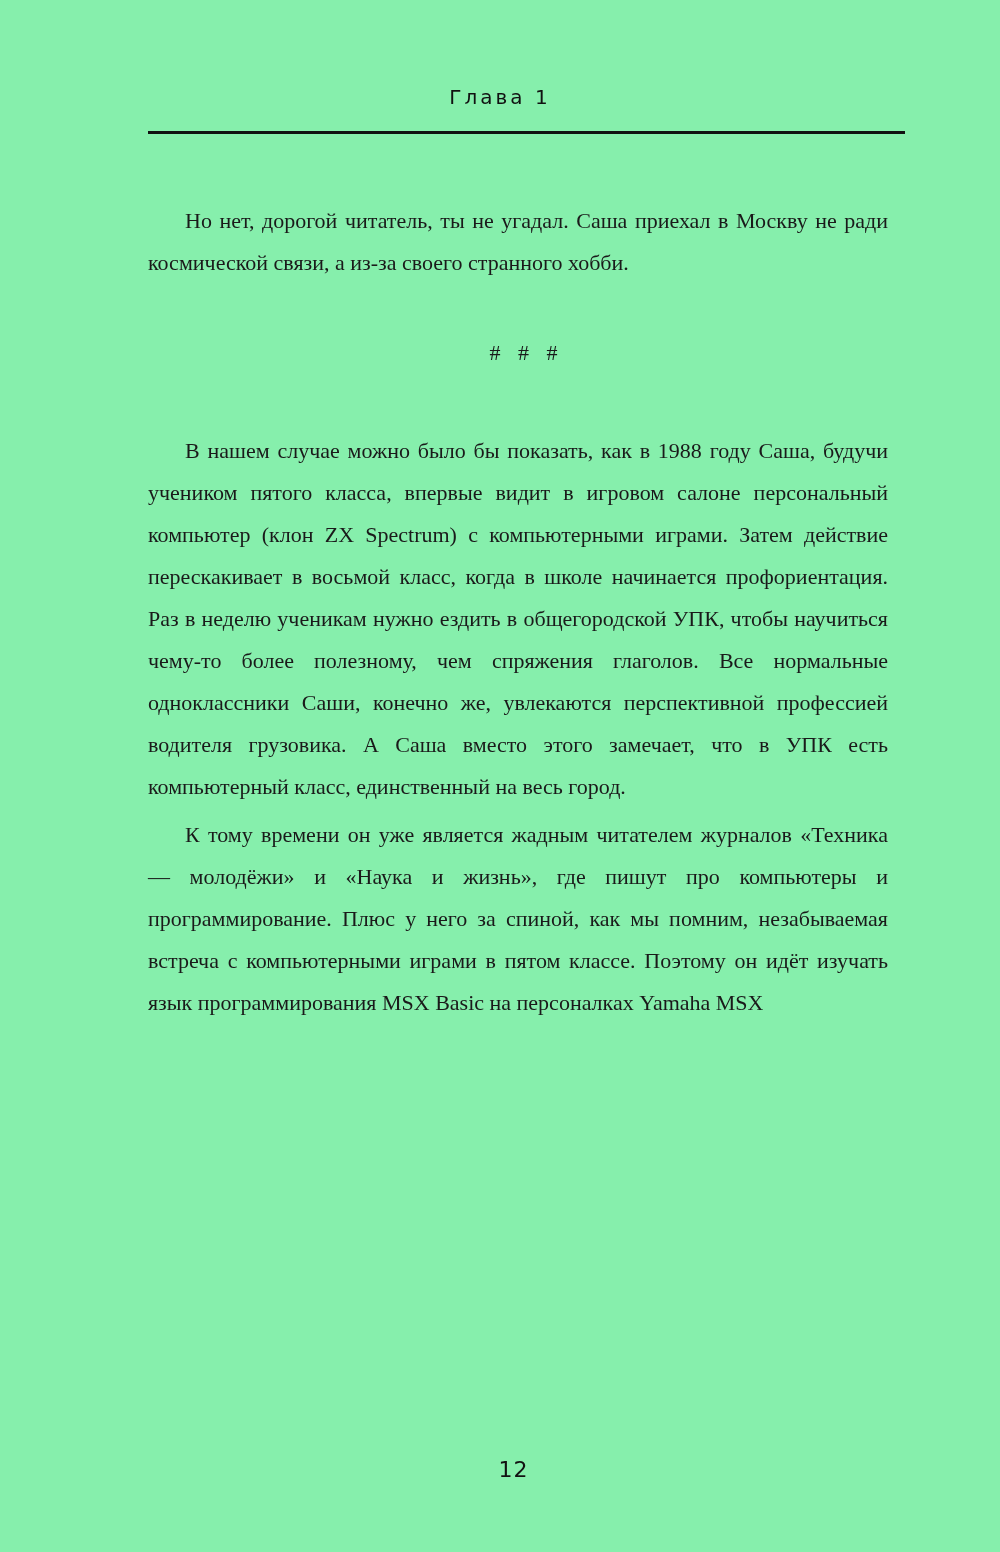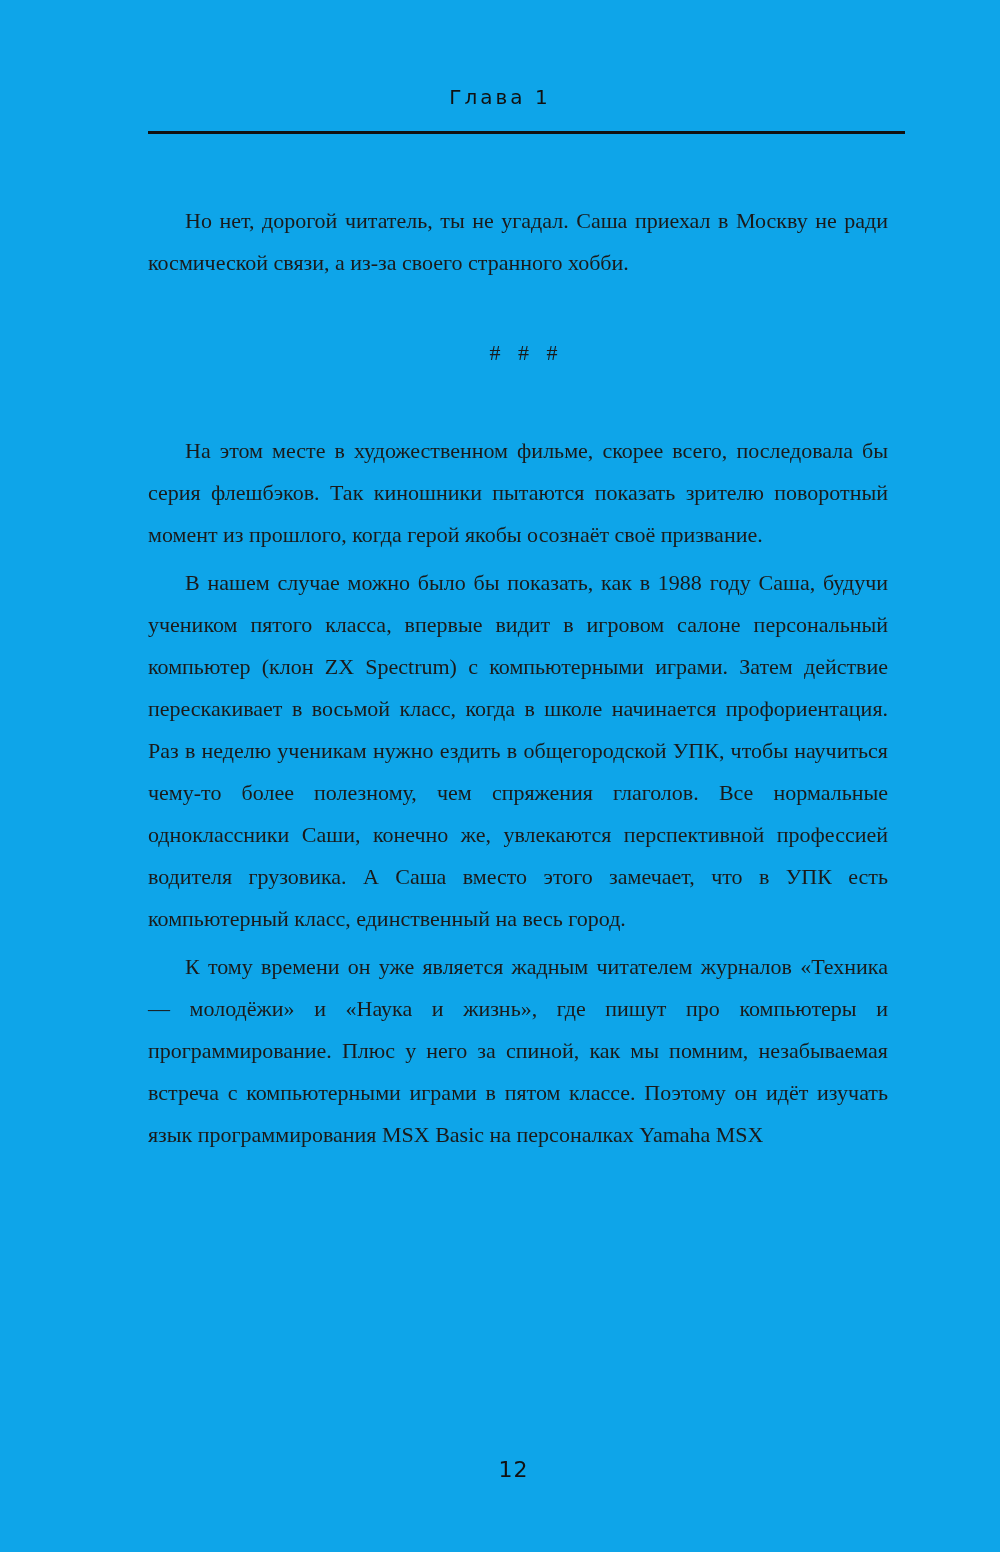--- a/index.html
+++ b/index.html
@@ -5,21 +5,21 @@
   html, body {
     margin: 0;
     padding: 0;
     background: #ffffff;
   }
   .page {
     position: relative;
     width: 1000px;
     height: 1552px;
     margin: 0 auto;
-    background: #0ea5e9;
+    background: #86efac;
     box-sizing: border-box;
     padding: 85px 95px 70px 148px;
     display: flex;
     flex-direction: column;
     color: #1a1a1a;
     font-family: "Liberation Serif", "DejaVu Serif", serif;
   }
   .running-head {
     text-align: center;
     font-family: "DejaVu Sans", sans-serif;
@@ -73,21 +73,20 @@
 <div class="page">
 
   <header>
     <div class="running-head">Глава 1</div>
     <hr class="header-rule">
   </header>
 
   <main class="body-text">
     <p>Но нет, дорогой читатель, ты не угадал. Саша приехал в Москву не ради космической связи, а из-за своего странного хобби.</p>
     <div class="section-break"># # #</div>
-    <p>На этом месте в художественном фильме, скорее всего, последовала бы серия флешбэков. Так киношники пытаются показать зрителю поворотный момент из прошлого, когда герой якобы осознаёт своё призвание.</p>
     <p>В нашем случае можно было бы показать, как в 1988 году Саша, будучи учеником пятого класса, впервые видит в игровом салоне персональный компьютер (клон ZX Spectrum) с компьютерными играми. Затем действие перескакивает в восьмой класс, когда в школе начинается профориентация. Раз в неделю ученикам нужно ездить в общегородской УПК, чтобы научиться чему-то более полезному, чем спряжения глаголов. Все нормальные одноклассники Саши, конечно же, увлекаются перспективной профессией водителя грузовика. А Саша вместо этого замечает, что в УПК есть компьютерный класс, единственный на весь город.</p>
     <p>К тому времени он уже является жадным читателем журналов «Техника — молодёжи» и «Наука и жизнь», где пишут про компьютеры и программирование. Плюс у него за спиной, как мы помним, незабываемая встреча с компьютерными играми в пятом классе. Поэтому он идёт изучать язык программирования MSX Basic на персоналках Yamaha MSX</p>
   </main>
 
   <footer class="footer">
     <div class="page-number">12</div>
   </footer>
 
 </div>
 

